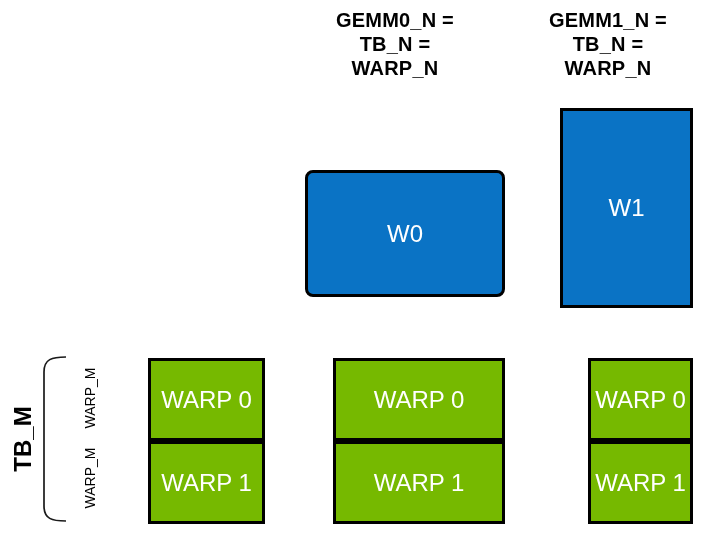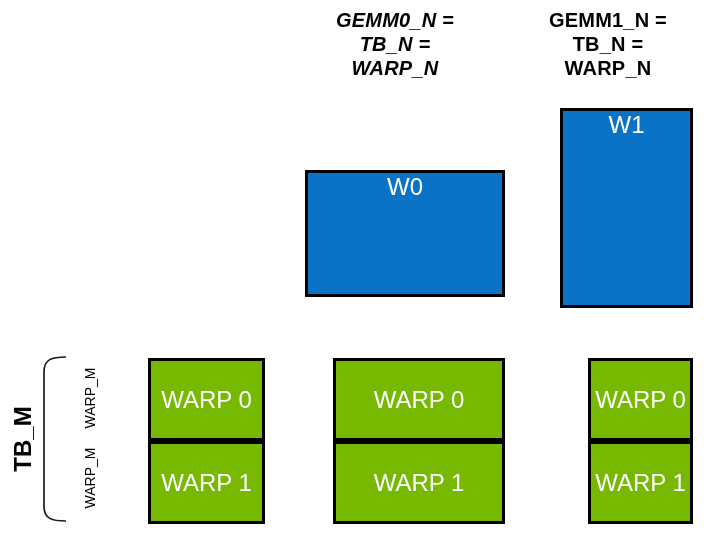--- a/index.html
+++ b/index.html
@@ -14,32 +14,32 @@
     position:absolute;
     top:8px;
     text-align:center;
     font-size:20px;
     font-weight:600;
     line-height:24px;
     color:var(--text-dark,#000);
     white-space:pre-line;
     letter-spacing:0.2px;
   }
-  .header.h0{left:295px;width:200px;font-style:italic;}
+  .header.h0{left:295px;width:200px;}
   .header.h1{left:528px;width:160px;}
   .bluebox{
     position:absolute;
     background:var(--blue,#0a73c5);
     border:3px solid var(--border,#000);
     box-sizing:border-box;
-    display:flex;justify-content:center;
+    display:flex;align-items:center;justify-content:center;
     color:var(--text-light,#fff);
     font-size:24px;
   }
-  .bluebox.w0{left:305px;top:170px;width:200px;height:127px;}
+  .bluebox.w0{left:305px;top:170px;width:200px;height:127px;border-radius:8px;}
   .bluebox.w1{left:560px;top:108px;width:133px;height:200px;}
   .gcol{position:absolute;top:358px;}
   .gcol.c0{left:120px;width:145px;}
   .gcol.c1{left:305px;width:200px;}
   .gcol.c2{left:560px;width:133px;}
   .gbox{
     height:83px;
     background:var(--green,#76b900);
     border:3px solid var(--border,#000);
     box-sizing:border-box;

